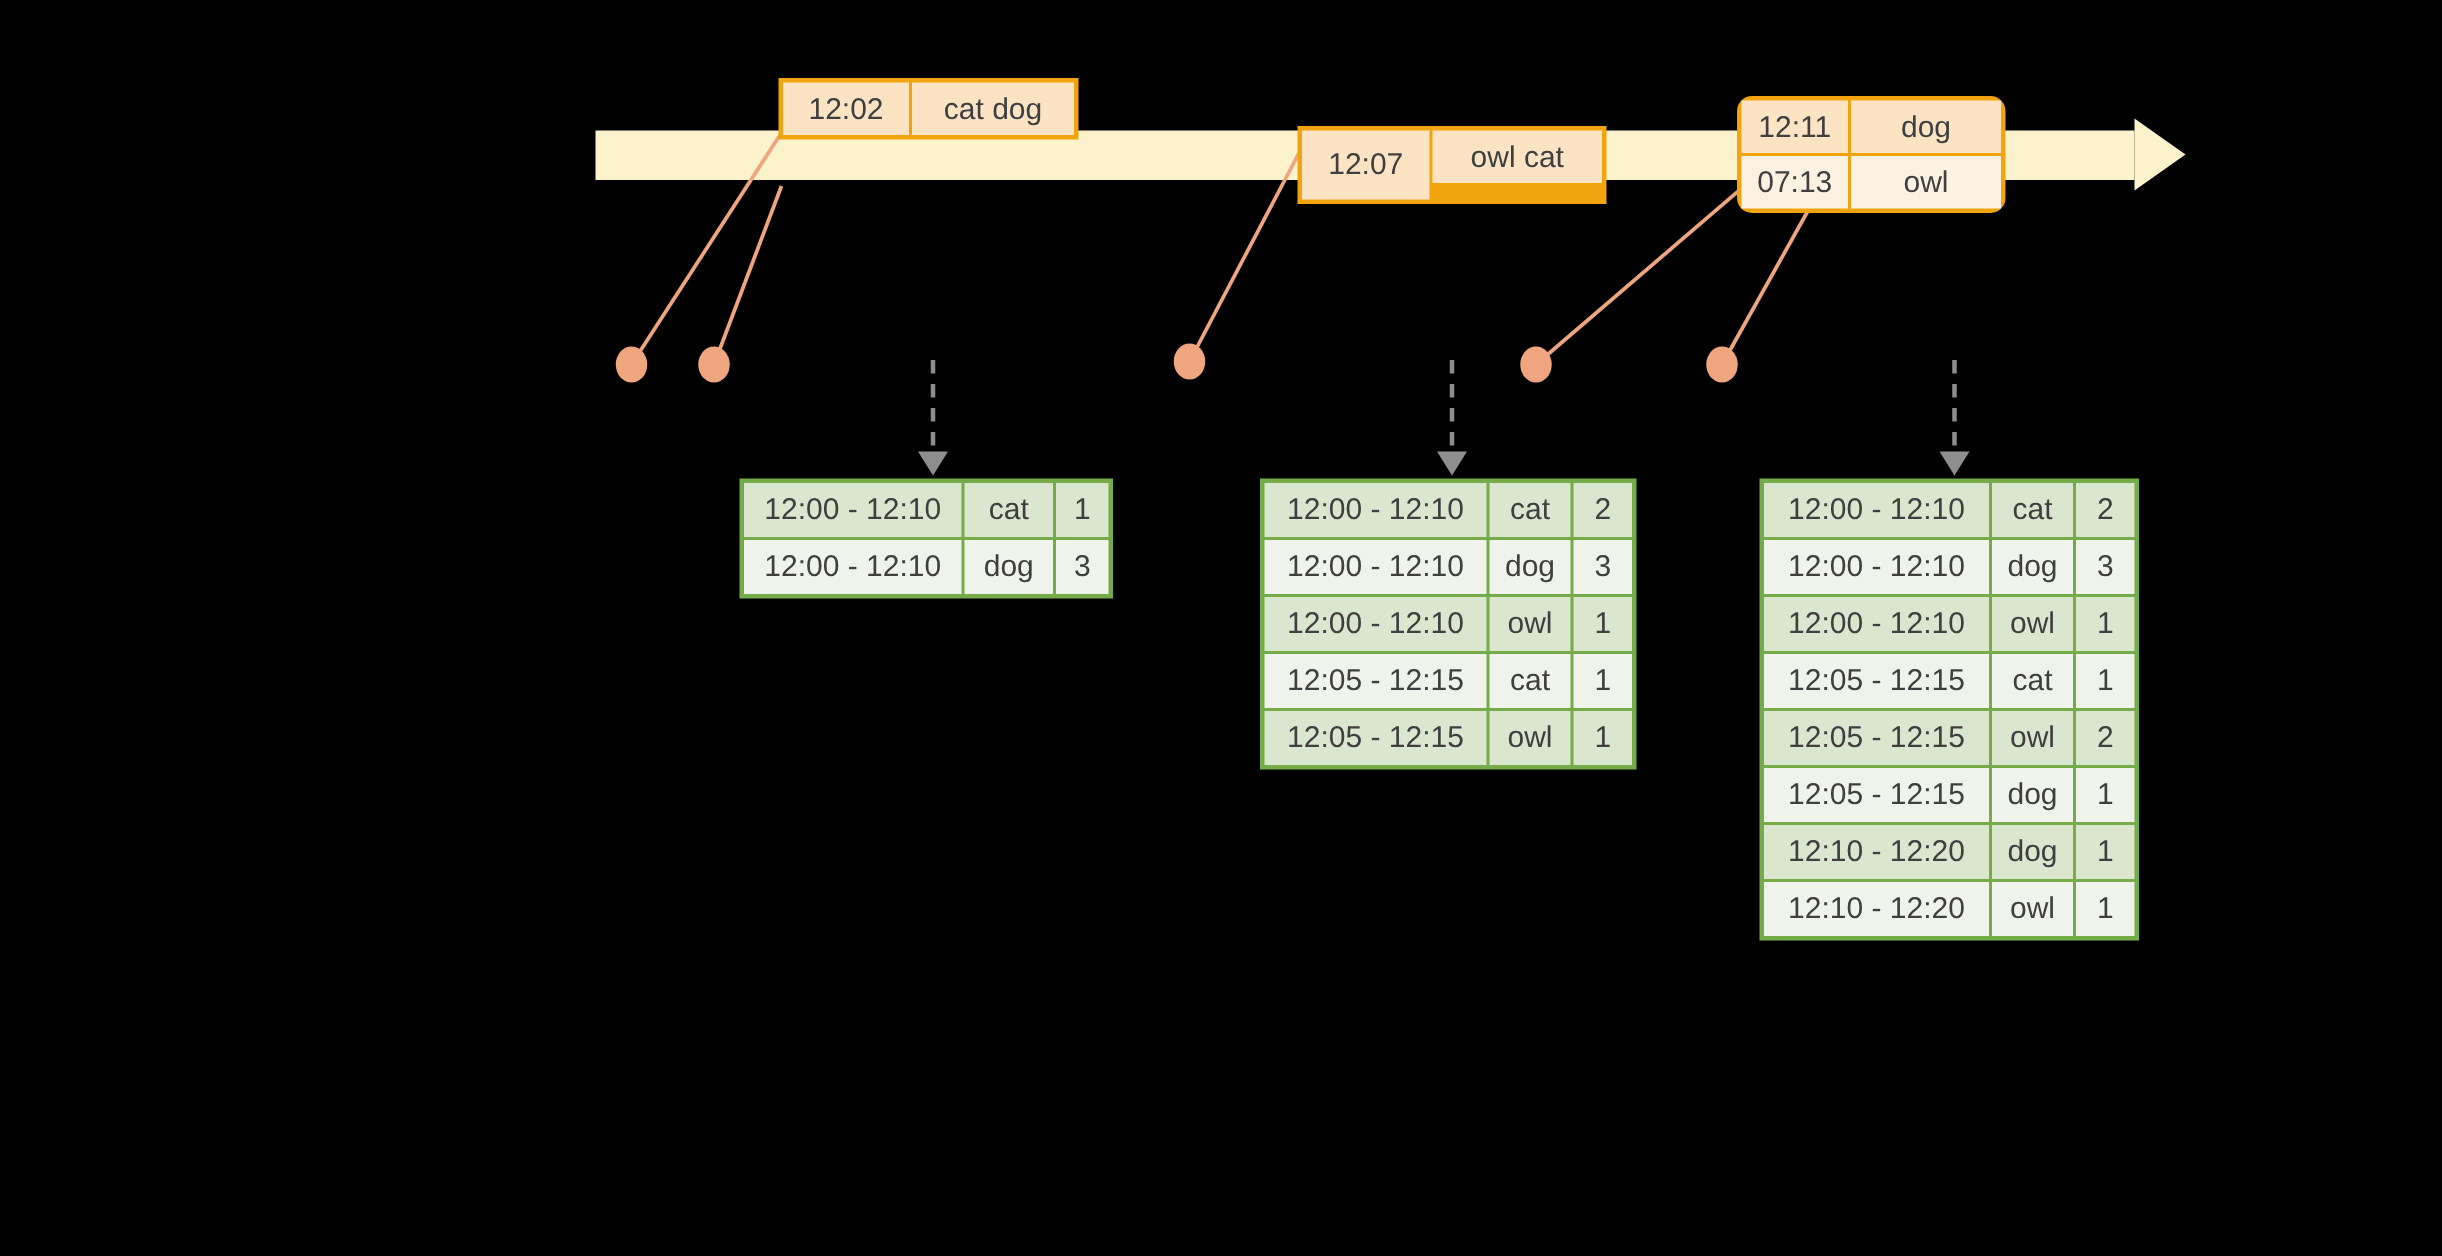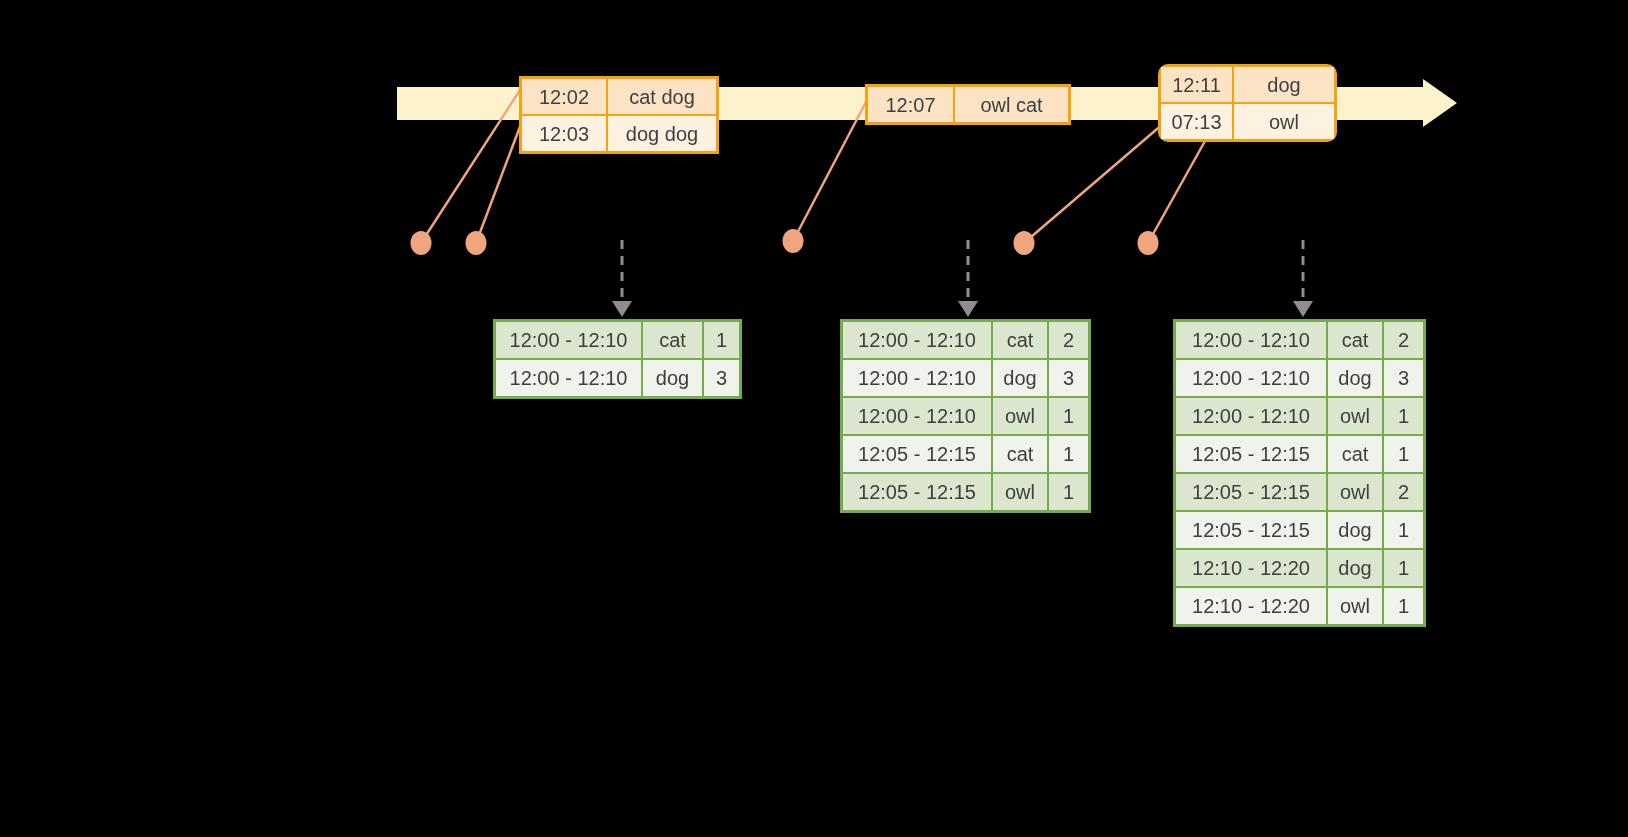--- a/index.html
+++ b/index.html
@@ -34,33 +34,29 @@
       <line x1="1148" y1="243" x2="1214" y2="125" stroke="#EFA57E" stroke-width="2.5"></line>
       <ellipse cx="1148" cy="243" rx="10.5" ry="12" fill="#EFA57E"></ellipse>
       <line x1="622" y1="240" x2="622" y2="301" stroke="#8E8E8E" stroke-width="3" stroke-dasharray="9,7"></line>
       <polygon points="612,301 632,301 622,317" fill="#8E8E8E"></polygon>
       <line x1="968" y1="240" x2="968" y2="301" stroke="#8E8E8E" stroke-width="3" stroke-dasharray="9,7"></line>
       <polygon points="958,301 978,301 968,317" fill="#8E8E8E"></polygon>
       <line x1="1303" y1="240" x2="1303" y2="301" stroke="#8E8E8E" stroke-width="3" stroke-dasharray="9,7"></line>
       <polygon points="1293,301 1313,301 1303,317" fill="#8E8E8E"></polygon>
     </svg>
   <div id="event-tables">
-      <div class="tbl" style="left: 519px; top: 76px; background: rgb(241, 164, 14);">
+      <div class="tbl" style="left: 519px; top: 52px; background: rgb(241, 164, 14);">
         <div class="row">
           <div class="cell" style="width: 84px; height: 35px; background: rgb(251, 227, 196); color: rgb(63, 63, 63);">12:02</div>
           <div class="cell" style="width: 108px; height: 35px; background: rgb(251, 227, 196); color: rgb(63, 63, 63);">cat dog</div>
         </div>
-        <div class="row">
-          <div class="cell" style="width: 84px; height: 35px; background: rgb(253, 242, 226); color: rgb(63, 63, 63);">12:03</div>
-          <div class="cell" style="width: 108px; height: 35px; background: rgb(253, 242, 226); color: rgb(63, 63, 63);">dog dog</div>
-        </div>
       </div>
       <div class="tbl" style="left: 865px; top: 84px; background: rgb(241, 164, 14);">
         <div class="row">
-          <div class="cell" style="width: 85px; height: 35px; background: rgb(251, 227, 196); color: rgb(63, 63, 63);">12:07</div>
+          <div class="cell" style="width: 85px; height: 46px; background: rgb(251, 227, 196); color: rgb(63, 63, 63);">12:07</div>
           <div class="cell" style="width: 113px; height: 35px; background: rgb(251, 227, 196); color: rgb(63, 63, 63);">owl cat</div>
         </div>
       </div>
       <div class="tbl" style="left: 1158px; top: 64px; background: rgb(241, 164, 14); border-radius: 10px;">
         <div class="row">
           <div class="cell" style="width: 71px; height: 35px; background: rgb(251, 227, 196); color: rgb(63, 63, 63);">12:11</div>
           <div class="cell" style="width: 100px; height: 35px; background: rgb(251, 227, 196); color: rgb(63, 63, 63);">dog</div>
         </div>
         <div class="row">
           <div class="cell" style="width: 71px; height: 35px; background: rgb(253, 242, 226); color: rgb(63, 63, 63);">07:13</div>

